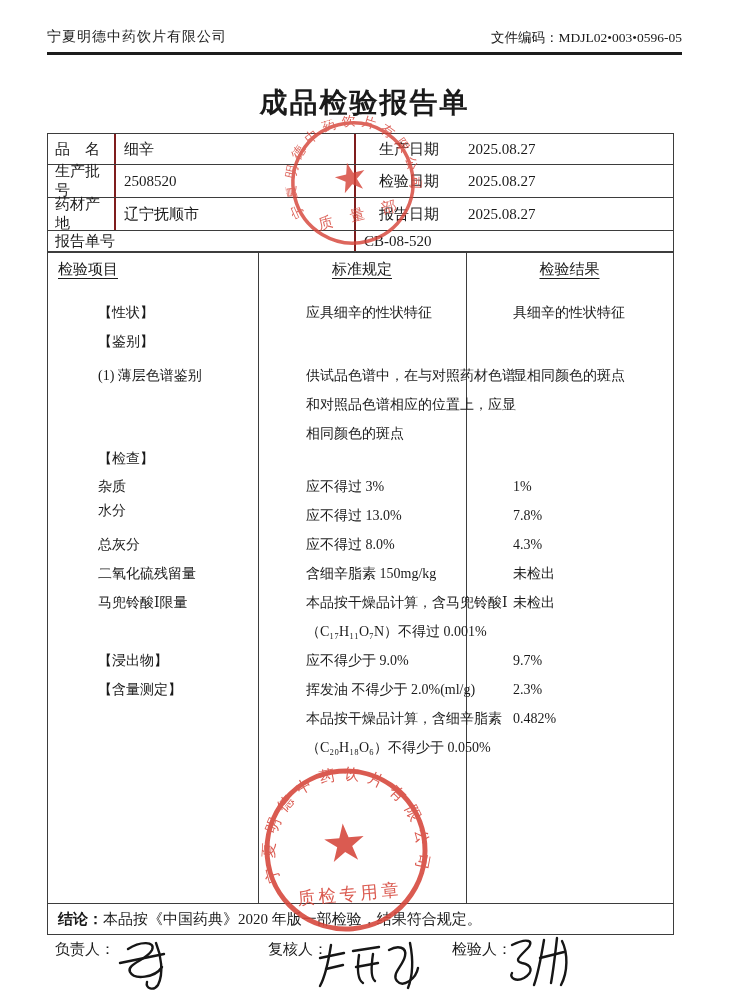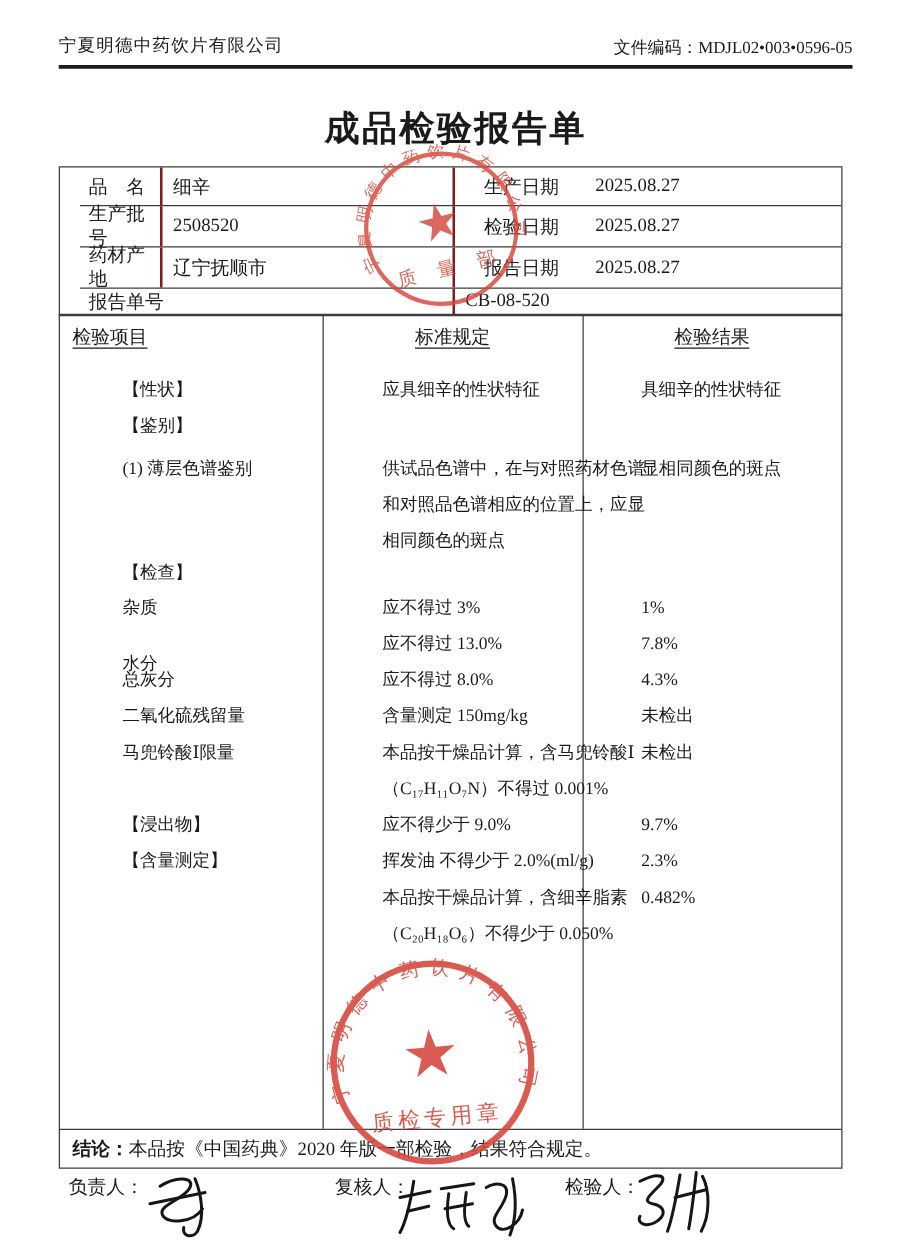--- a/index.html
+++ b/index.html
@@ -12,21 +12,21 @@
   
   .hdr-company { position:absolute; left:47px; top:28px; font-size:14px; letter-spacing:1px; }
   .hdr-code { position:absolute; right:47px; top:29px; font-size:13.5px; }
   .hdr-rule { position:absolute; left:47px; top:52px; width:635px; height:0;
               border-bottom:3px solid #1c1c1c; }
   
   .title { position:absolute; left:0; top:84px; width:729px; text-align:center;
            font-size:28px; font-weight:bold; letter-spacing:2px; }
   
   .info-table { position:absolute; left:47px; top:133px; width:627px;
-                border:1px solid #3d3d3d; font-size:15px;padding-left:16px; }
+                border:1px solid #3d3d3d; font-size:15px; }
   .irow { display:flex; }
   .irow + .irow { border-top:1px solid #3d3d3d; }
   .icell { display:flex; align-items:center; }
   .icell + .icell { border-left:2px solid #7f1d1d; }
   .r-h30 { height:30px; } .r-h33 { height:33px; } .r-h22 { height:22px; }
   .c-lab { width:66px; padding-left:7px; }
   .c-val { width:240px; padding-left:8px; }
   .c-right { width:319px; padding-left:8px; }
   .c-lab-wide { width:306px; padding-left:7px; }
   .lbl3 { width:89px; display:inline-block;margin-left:15px; }
@@ -118,30 +118,30 @@
       <div class="cl c2" style="top:143px">和对照品色谱相应的位置上，应显</div>
       <div class="cl c2" style="top:172px">相同颜色的斑点</div>
       <div class="cl c3" style="top:114px">显相同颜色的斑点</div>
 
       <div class="cl c1" style="top:197px">【检查】</div>
 
       <div class="cl c1" style="top:225px">杂质</div>
       <div class="cl c2" style="top:225px">应不得过 3%</div>
       <div class="cl c3" style="top:225px">1%</div>
 
-      <div class="cl c1" style="top:270px">水分</div>
+      <div class="cl c1" style="top:249px">水分</div>
       <div class="cl c2" style="top:254px">应不得过 13.0%</div>
       <div class="cl c3" style="top:254px">7.8%</div>
 
       <div class="cl c1" style="top:283px">总灰分</div>
       <div class="cl c2" style="top:283px">应不得过 8.0%</div>
       <div class="cl c3" style="top:283px">4.3%</div>
 
       <div class="cl c1" style="top:312px">二氧化硫残留量</div>
-      <div class="cl c2" style="top:312px">含量测定 150mg/kg</div>
+      <div class="cl c2" style="top:312px">含细辛脂素 150mg/kg</div>
       <div class="cl c3" style="top:312px">未检出</div>
 
       <div class="cl c1" style="top:341px">马兜铃酸Ⅰ限量</div>
       <div class="cl c2" style="top:341px">本品按干燥品计算，含马兜铃酸Ⅰ</div>
       <div class="cl c2" style="top:370px">（C₁₇H₁₁O₇N）不得过 0.001%</div>
       <div class="cl c3" style="top:341px">未检出</div>
 
       <div class="cl c1" style="top:399px">【浸出物】</div>
       <div class="cl c2" style="top:399px">应不得少于 9.0%</div>
       <div class="cl c3" style="top:399px">9.7%</div>

